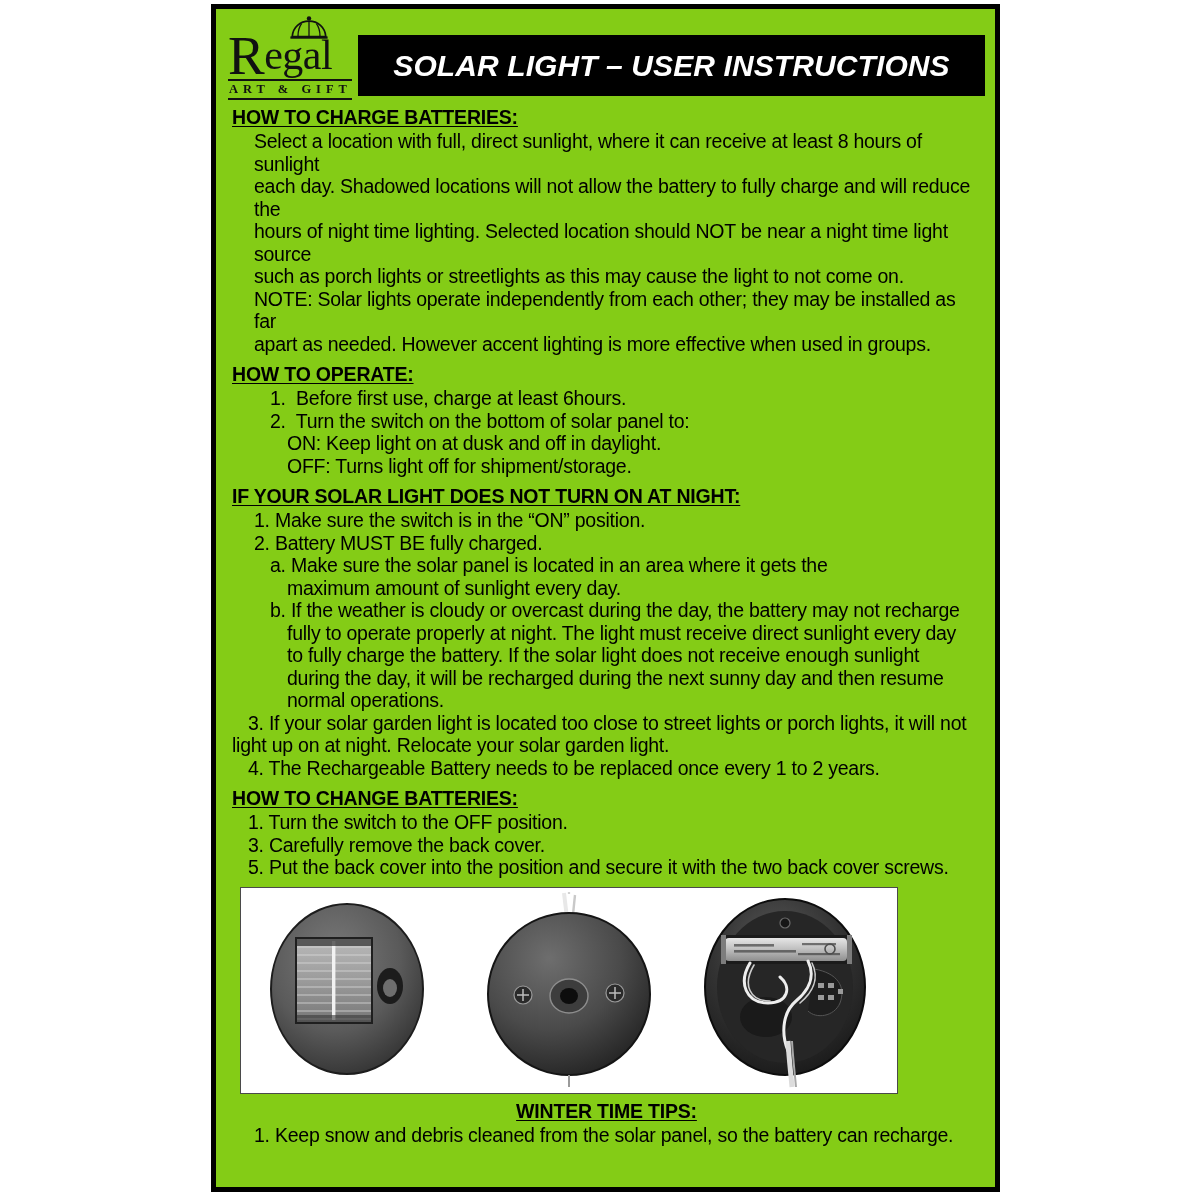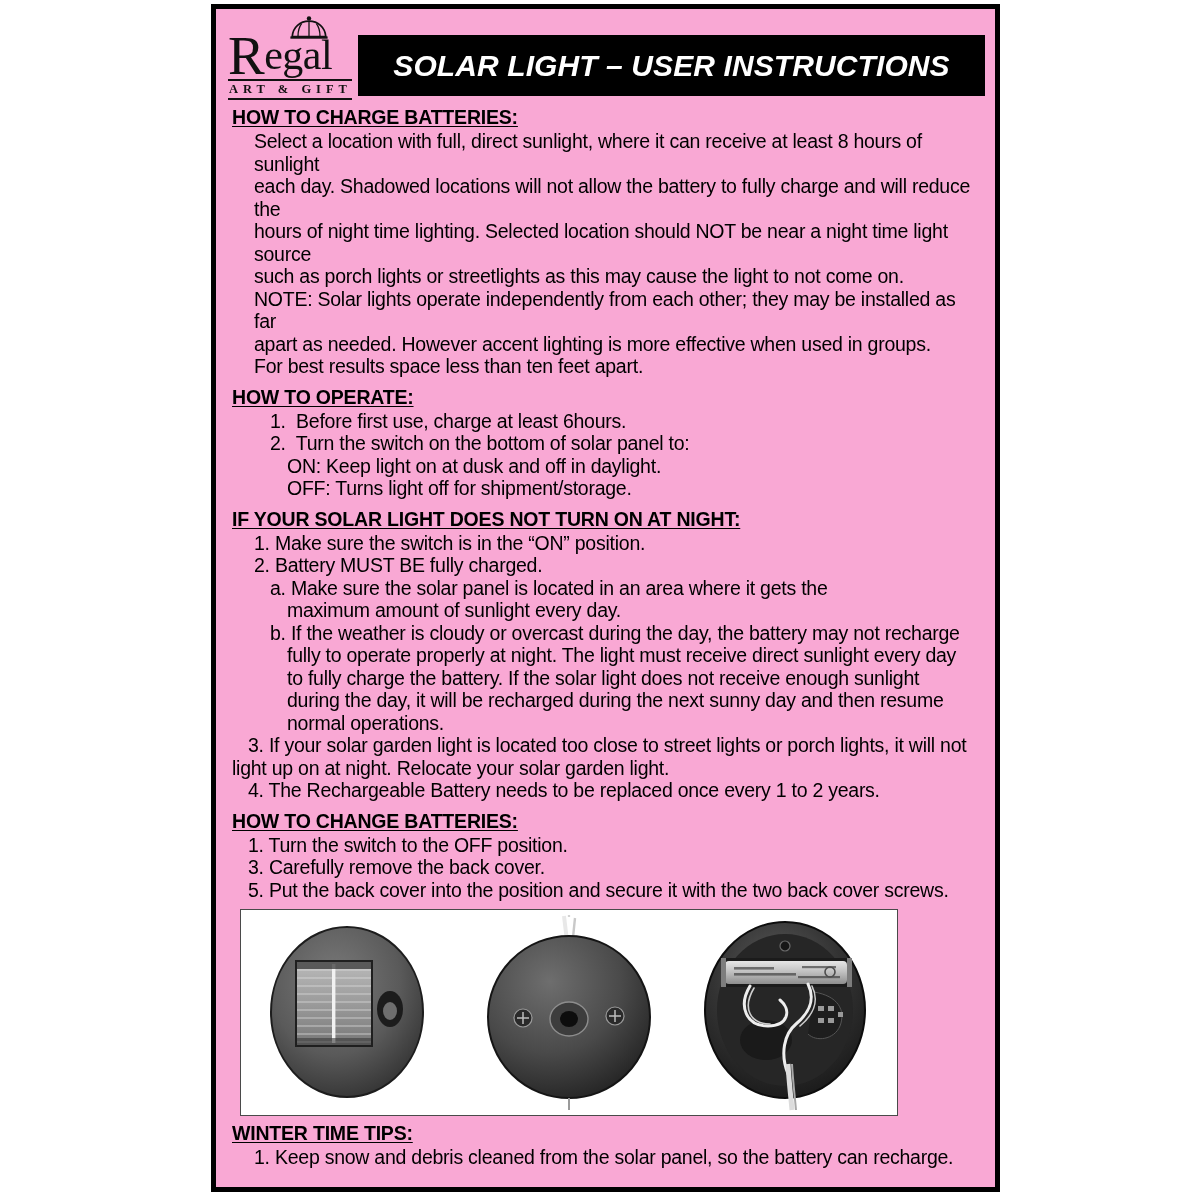--- a/index.html
+++ b/index.html
@@ -18,21 +18,21 @@
 
   
   #page-frame {
     position: absolute;
     left: 211px;
     top: 4px;
     width: 789px;
     height: 1188px;
     border: 5px solid #000000;
     box-sizing: border-box;
-    background: #f9a8d4;
+    background: #84cc16;
   }
   #page-inner {
     position: absolute;
     left: 0; top: 0; right: 0; bottom: 0;
     padding: 7px 10px 0 10px;
     box-sizing: border-box;
   }
 
   
   .header-row {
@@ -118,21 +118,21 @@
   }
   .sec-head {
     font-size: 19.5px;
     font-weight: 700;
     text-decoration: underline;
     text-underline-offset: 2px;
     margin-top: 8px;
     margin-bottom: 1px;
     letter-spacing: -0.2px;
   }
-  .sec-head.tight { margin-top: 6px; }
+  .sec-head.tight { margin-top: 6px; text-align: center; }
 
   p.line {
     font-size: 19.5px;
     line-height: 22.5px;
     margin: 0;
     letter-spacing: -0.25px;
     white-space: pre-wrap;
   }
   .ind-0  { padding-left: 0px; }
   .ind-1  { padding-left: 16px; }
@@ -191,21 +191,20 @@
 
   <div class="content">
 
     <div class="sec-head">HOW TO CHARGE BATTERIES:</div>
     <p class="line ind-2">Select a location with full, direct sunlight, where it can receive at least 8 hours of sunlight</p>
     <p class="line ind-2">each day. Shadowed locations will not allow the battery to fully charge and will reduce the</p>
     <p class="line ind-2">hours of night time lighting. Selected location should NOT be near a night time light source</p>
     <p class="line ind-2">such as porch lights or streetlights as this may cause the light to not come on.</p>
     <p class="line ind-2">NOTE: Solar lights operate independently from each other; they may be installed as far</p>
     <p class="line ind-2">apart as needed. However accent lighting is more effective when used in groups.</p>
-    <p class="line ind-2">For best results space less than ten feet apart.</p>
 
     <div class="sec-head">HOW TO OPERATE:</div>
     <p class="line ind-3">1.  Before first use, charge at least 6hours.</p>
     <p class="line ind-3">2.  Turn the switch on the bottom of solar panel to:</p>
     <p class="line ind-4">ON: Keep light on at dusk and off in daylight.</p>
     <p class="line ind-4">OFF: Turns light off for shipment/storage.</p>
 
     <div class="sec-head">IF YOUR SOLAR LIGHT DOES NOT TURN ON AT NIGHT:</div>
     <p class="line ind-2">1. Make sure the switch is in the “ON” position.</p>
     <p class="line ind-2">2. Battery MUST BE fully charged.</p>

